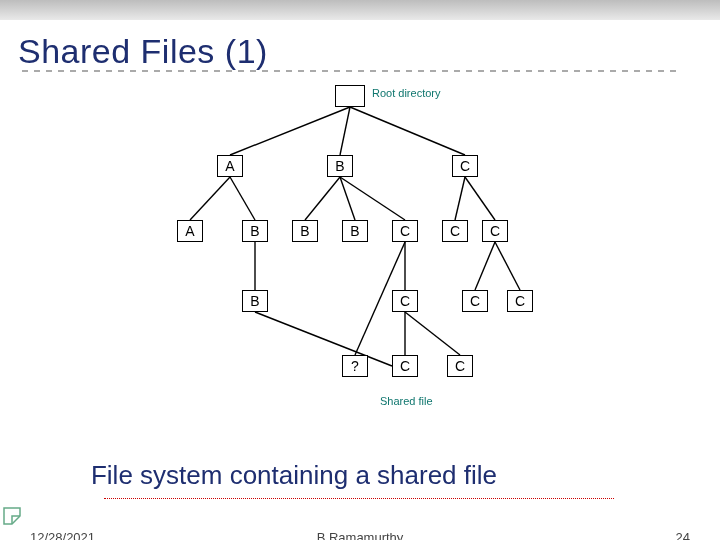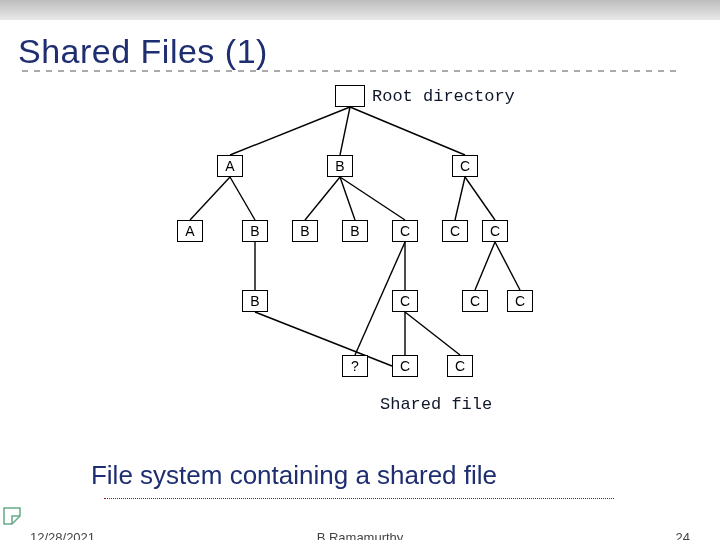--- a/index.html
+++ b/index.html
@@ -45,23 +45,23 @@
     font-family: Arial, sans-serif;
     font-size: 14px;
     display: flex;
     align-items: center;
     justify-content: center;
   }
   .root { width: 30px; height: 22px; }
   .sq   { width: 26px; height: 22px; }
   .label {
     position: absolute;
-    font-size: 17px;
-    font-family: Liberation Mono, monospace;
-    color: #0f172a;
+    font-size: 11px;
+    font-family: Liberation Sans, sans-serif;
+    color: #0f766e;
   }
   svg.edges {
     position: absolute;
     left: 0; top: 0;
     width: 440px; height: 360px;
     overflow: visible;
   }
   svg.edges line { stroke: #000; stroke-width: 1.4; }
   .caption {
     position: absolute;

